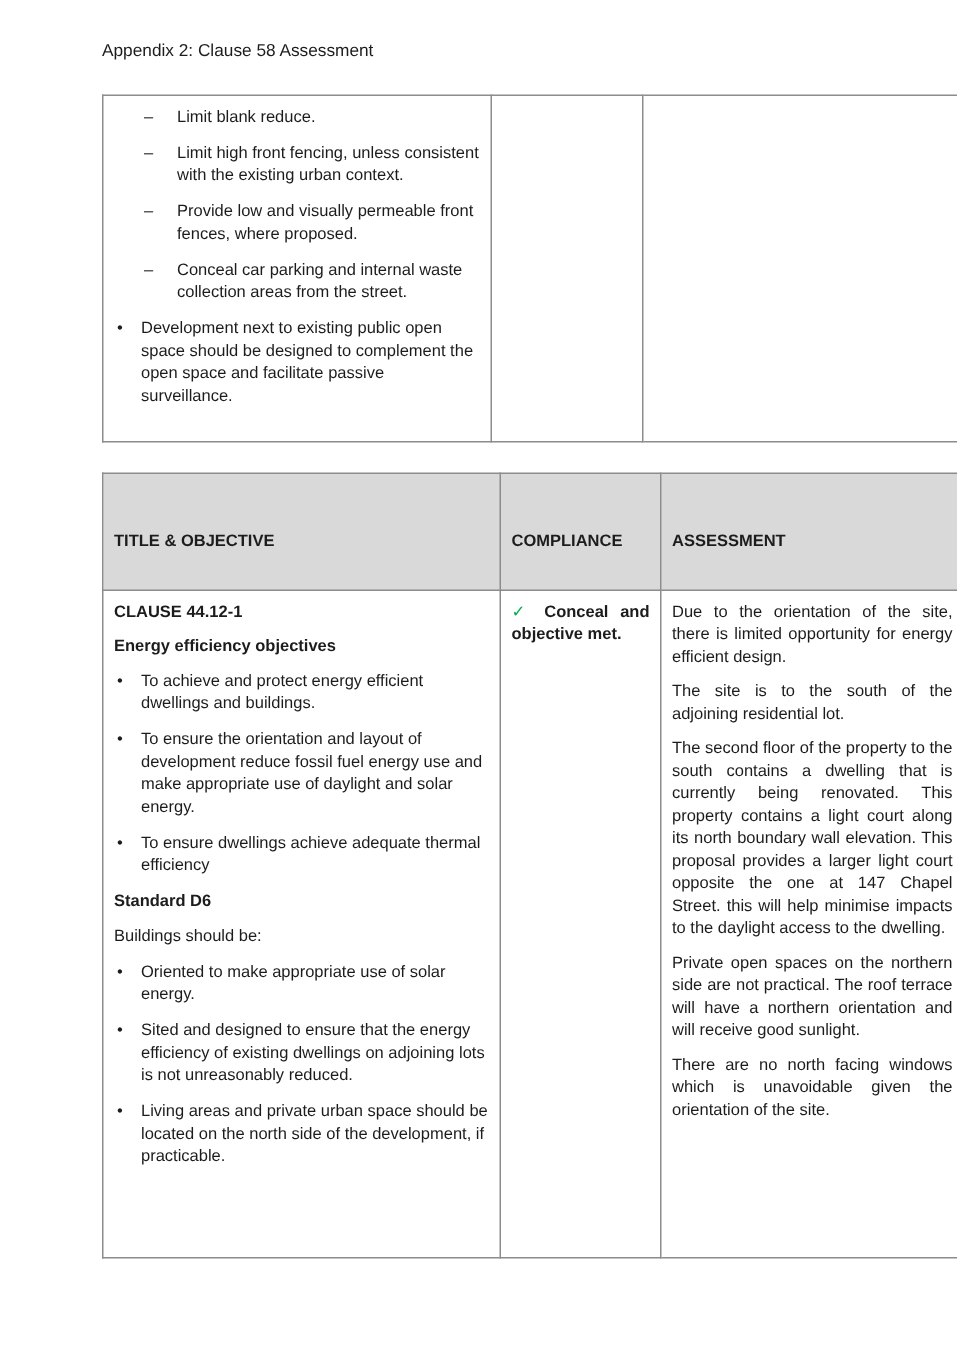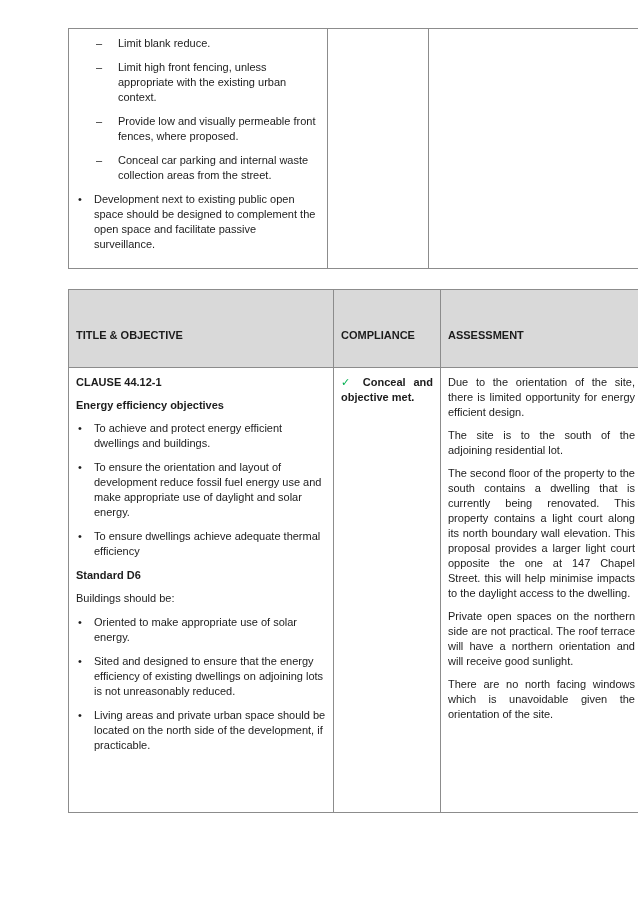--- a/index.html
+++ b/index.html
@@ -56,33 +56,34 @@
 
   .compliance { font-weight:bold; text-align:justify; line-height:15px; }
   .check { color:var(--check_green,#00b050); }
 </style>
 </head>
 <body>
 
 <div class="page">
   <div class="content">
 
+    <div class="doc-header">Appendix 2: Clause 58 Assessment</div>
 
     <table class="t1">
       <tbody>
           <tr>
         <td class="c1">
           <div class="dash">
                 <div class="li">
                   <span class="marker">–</span>
                   <span class="li-text">Limit blank reduce.</span>
                 </div>
                 <div class="li">
                   <span class="marker">–</span>
-                  <span class="li-text">Limit high front fencing, unless appropriate with the existing urban context.</span>
+                  <span class="li-text">Limit high front fencing, unless consistent with the existing urban context.</span>
                 </div>
                 <div class="li">
                   <span class="marker">–</span>
                   <span class="li-text">Provide low and visually permeable front fences, where proposed.</span>
                 </div>
                 <div class="li">
                   <span class="marker">–</span>
                   <span class="li-text">Conceal car parking and internal waste collection areas from the street.</span>
                 </div>
               </div>

